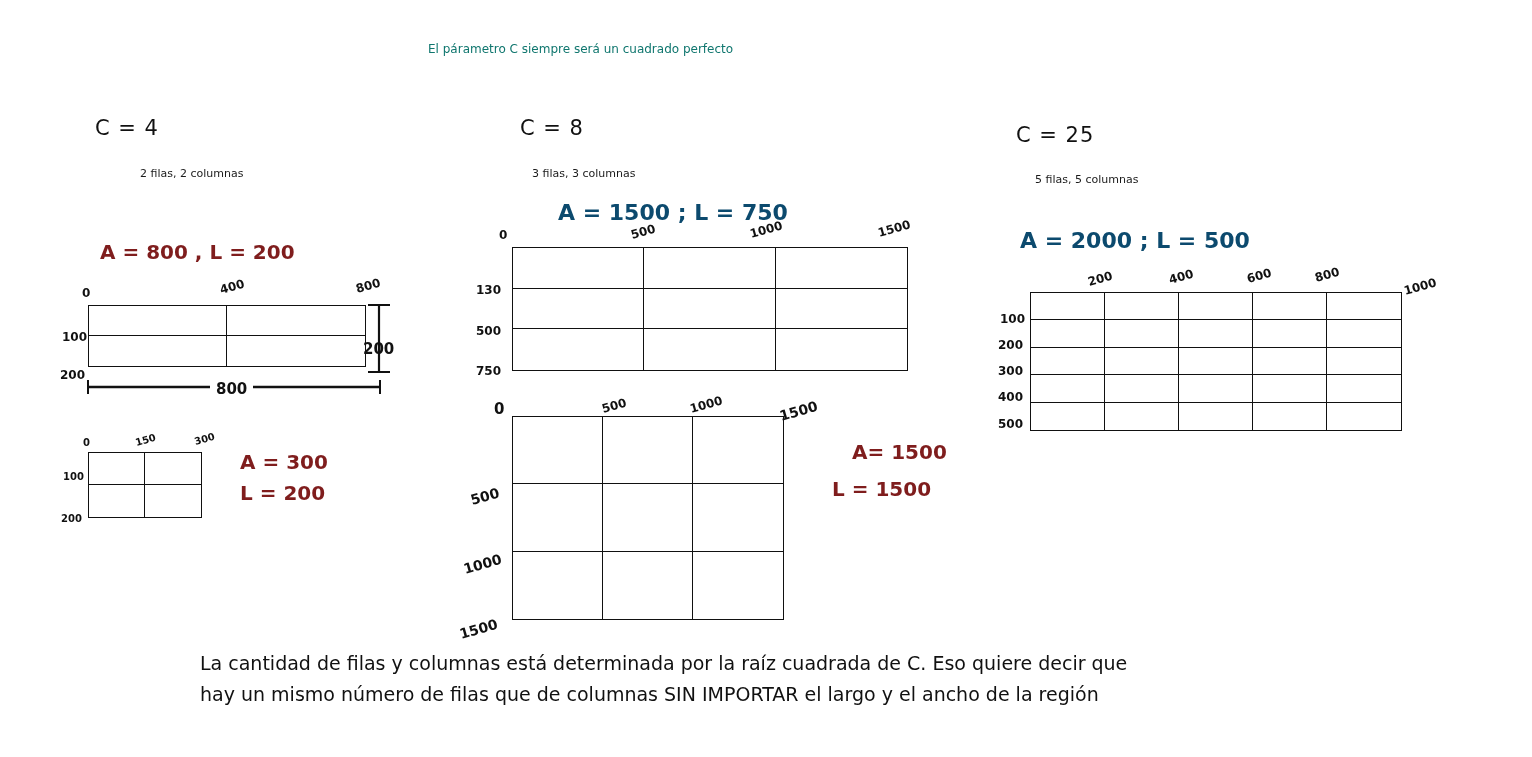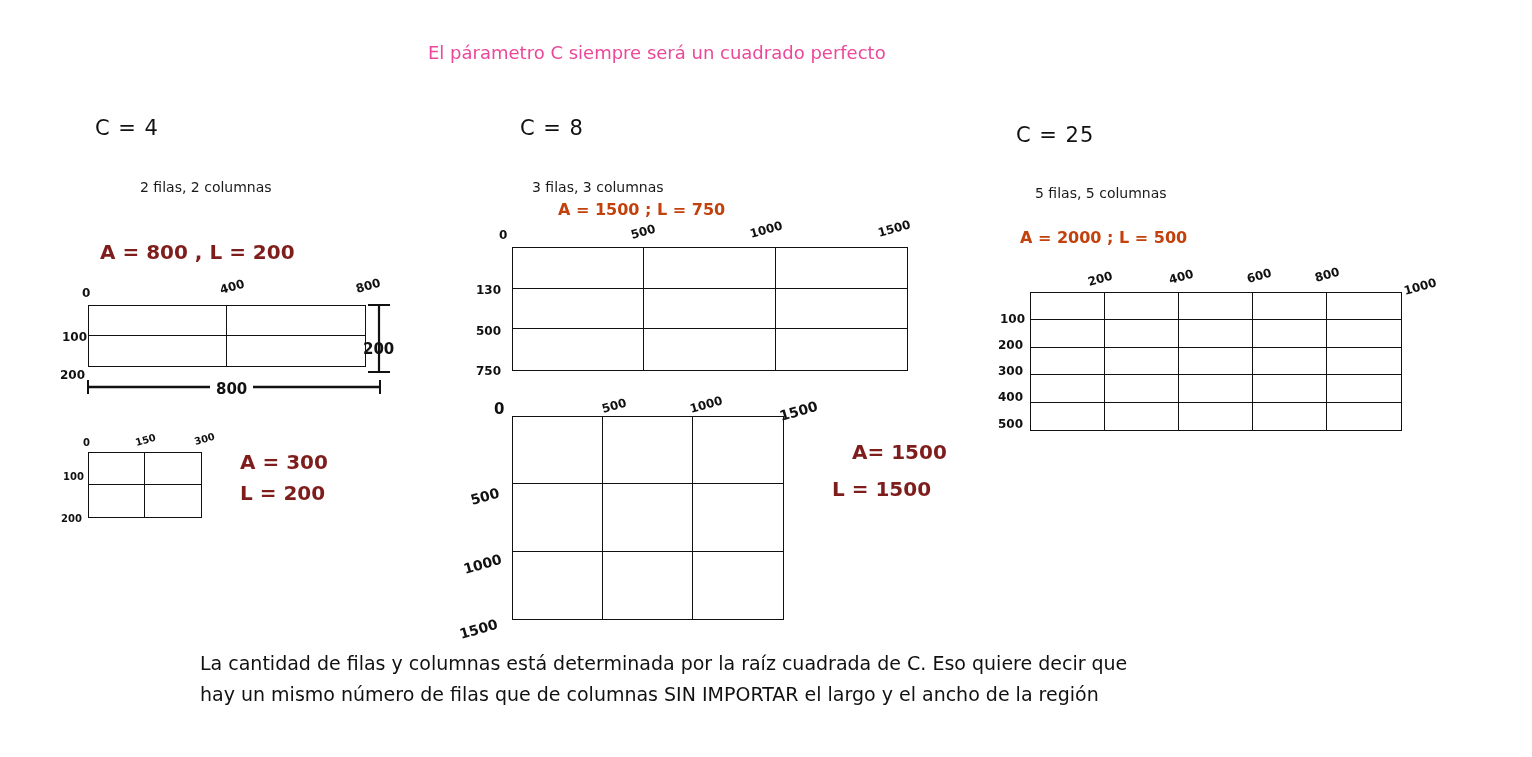--- a/index.html
+++ b/index.html
@@ -11,40 +11,39 @@
     width: 1532px;
     height: 757px;
     position: relative;
     font-family: "DejaVu Sans", sans-serif;
     color: #111111;
     overflow: hidden;
   }
   .abs { position: absolute; }
 
   .title-text {
-    font-size: 18px;
-    color: #ec4899;
+    font-size: 12px;
+    color: #0f766e;
     white-space: nowrap;
   }
   .section-label {
     font-size: 21px;
     letter-spacing: 1px;
     white-space: nowrap;
     color: #111;
   }
   .section-sub {
-    font-size: 14px;
+    font-size: 11px;
     white-space: nowrap;
     color: #1a1a1a;
-    margin-top: 12px;
   }
   .annot {
-    font-size: 16px;
-    white-space: nowrap;
-    color: #c2410c;
+    font-size: 22px;
+    white-space: nowrap;
+    color: #0c4a6e;
     font-weight: 600;
     text-align: right;
   }
   .annot-lg {
     font-size: 20px;
     white-space: nowrap;
     color: #7f1d1d;
     font-weight: 600;
   }
   .tick {

